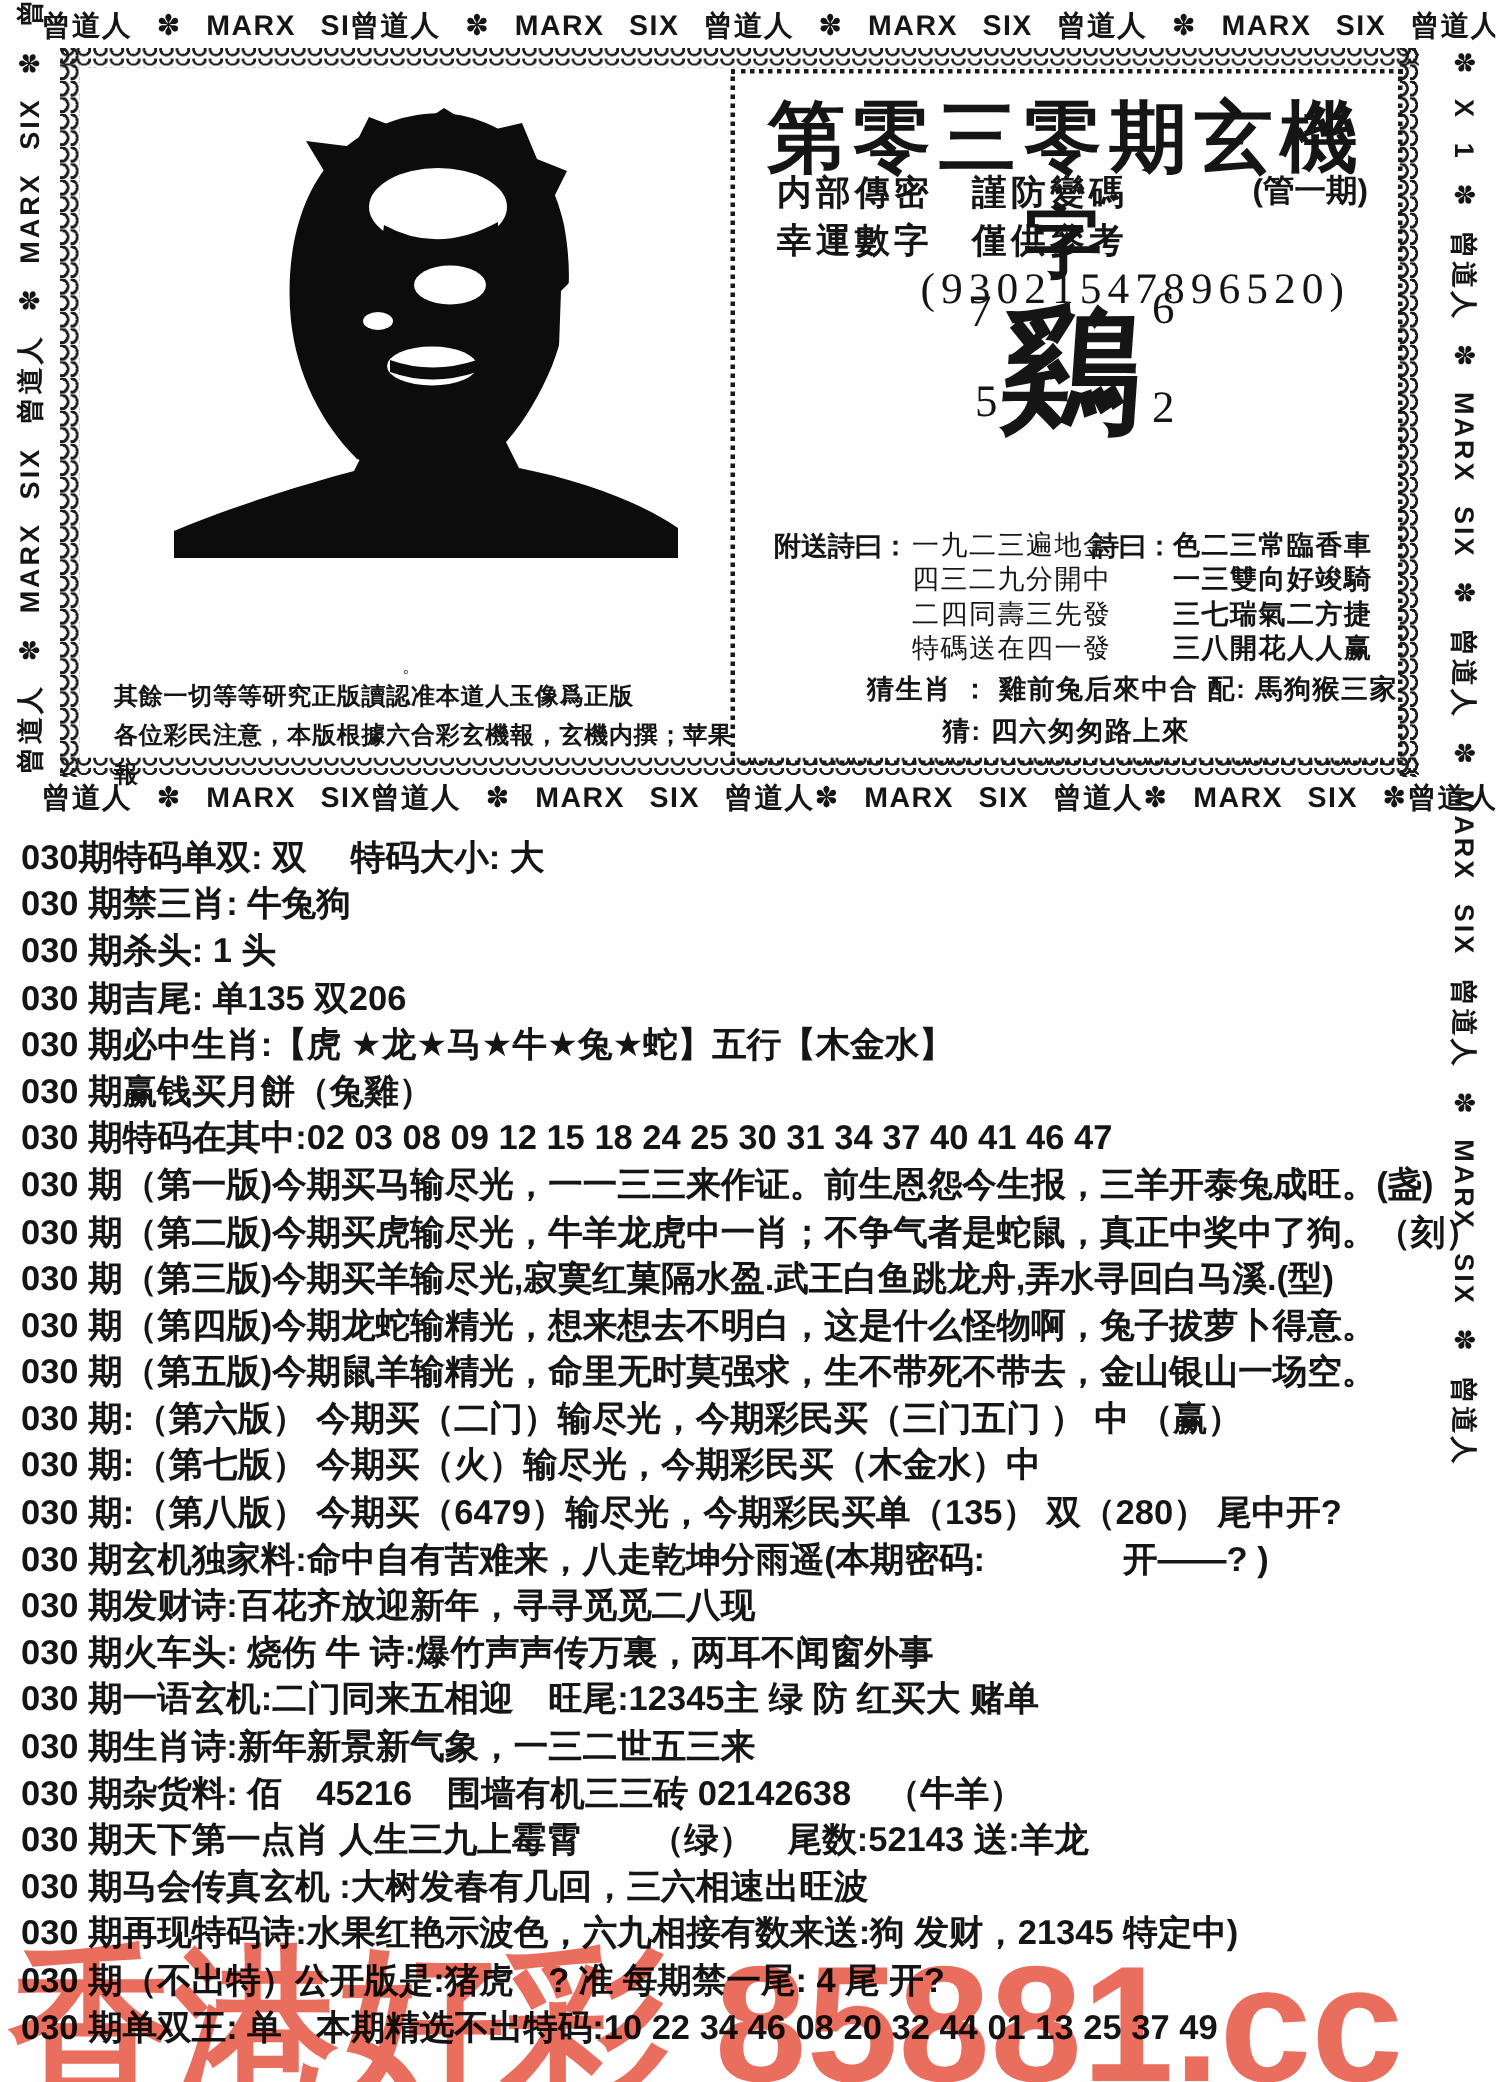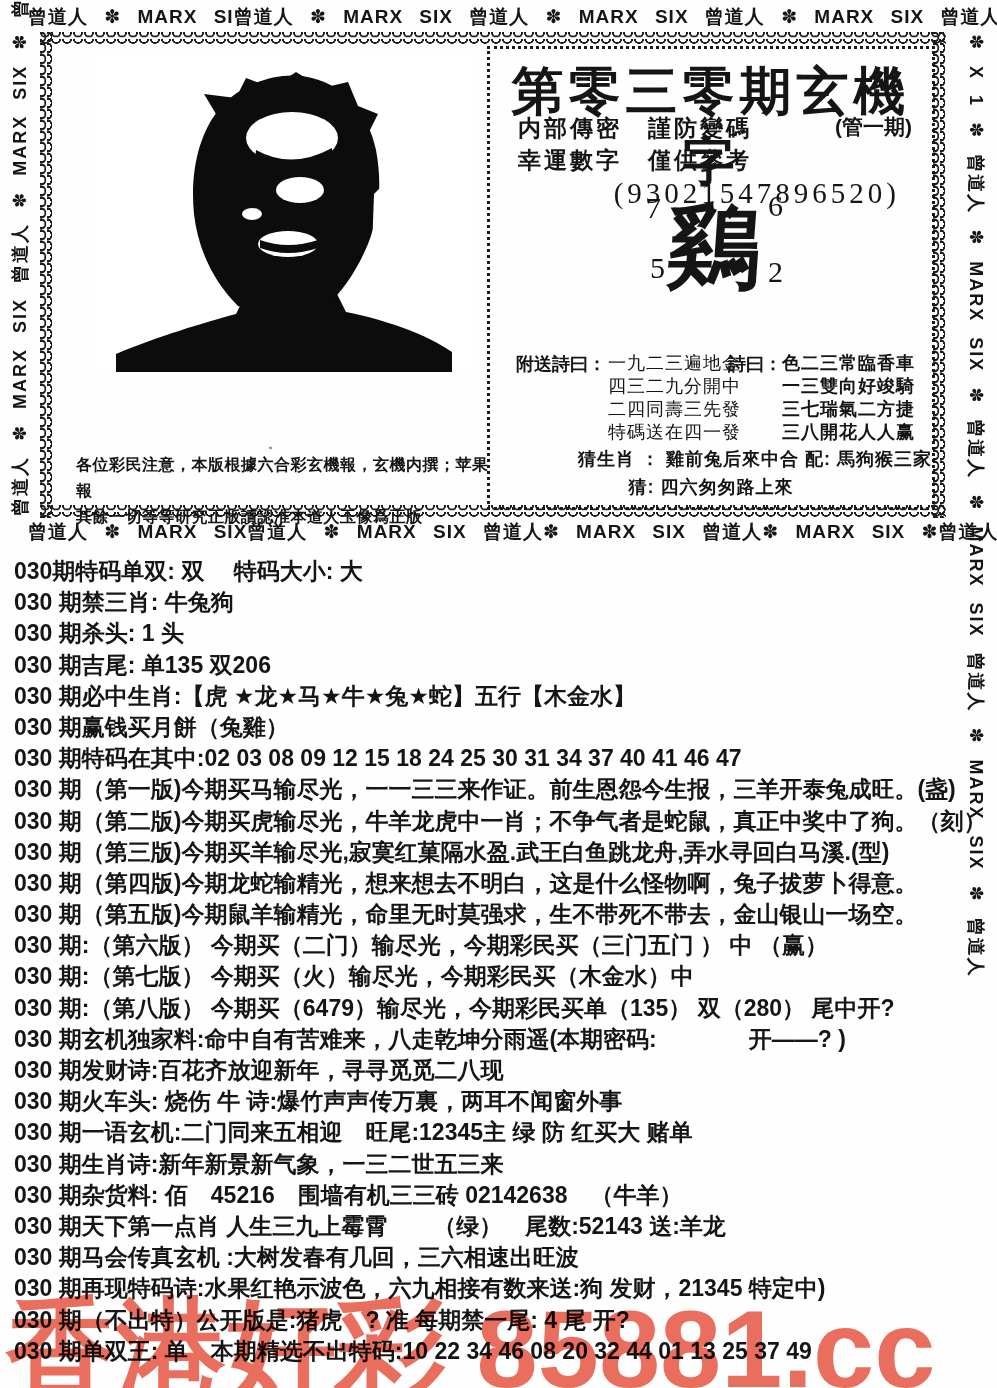--- a/index.html
+++ b/index.html
@@ -101,22 +101,22 @@
     <ellipse fill="#ffffff" cx="204" cy="136" rx="24" ry="13"></ellipse>
 
     <ellipse fill="#ffffff" cx="192" cy="190" rx="30" ry="13"></ellipse>
     <path fill="#0c0c0c" d="M164,186 Q192,196 222,186 L222,194 Q192,204 164,194 Z"></path>
 
     <ellipse fill="#ffffff" cx="156" cy="160" rx="10" ry="6"></ellipse>
   </svg>
 
   <div class="lp-dot">。</div>
   <div class="lp-note">
+    <div>其餘一切等等研究正版讀認准本道人玉像爲正版</div>
     <div>各位彩民注意，本版根據六合彩玄機報，玄機内撰；苹果報</div>
-    <div>其餘一切等等研究正版讀認准本道人玉像爲正版</div>
   </div>
 
   <div class="rbox">
     <div class="r-title">第零三零期玄機字</div>
     <div class="r-row1l">内部傳密　謹防變碼</div>
     <div class="r-row1r">(管一期)</div>
     <div class="r-row2l">幸運數字　僅供參考</div>
     <div class="r-lucky">(93021547896520)</div>
 
     <div class="r-corner c-tl">7</div>

